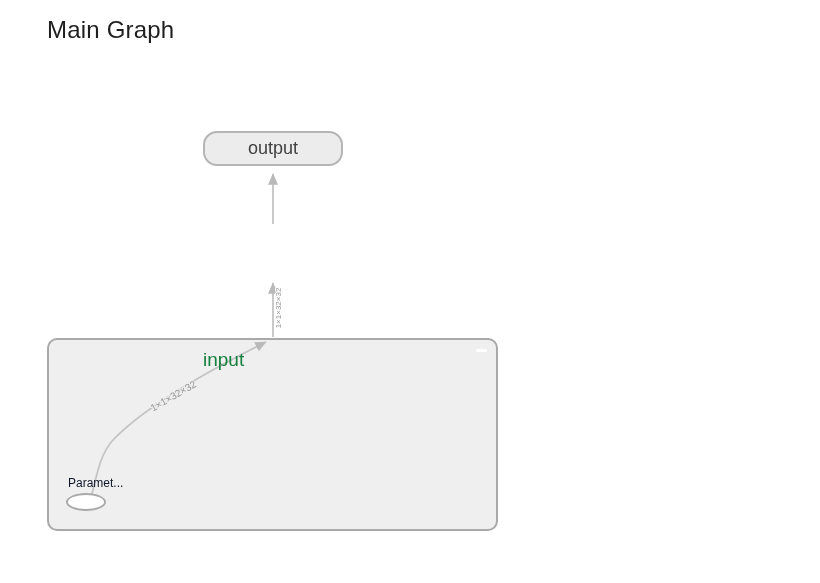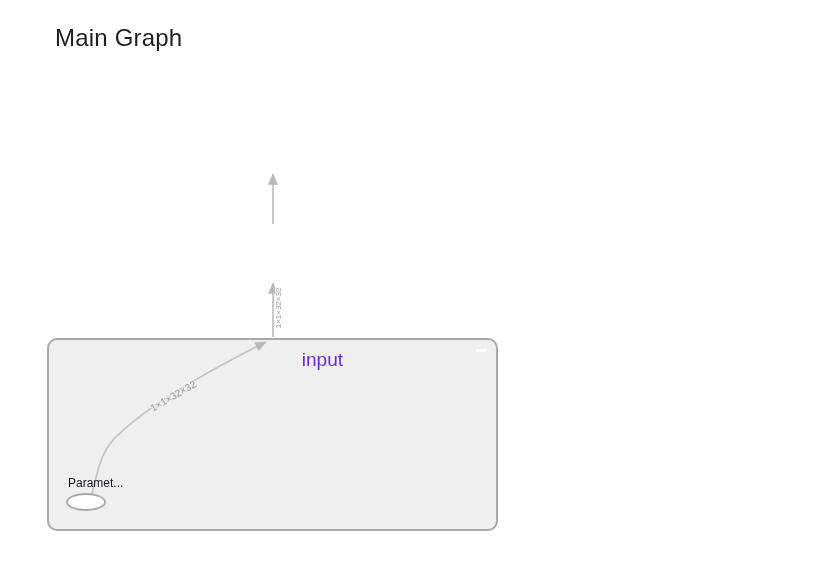--- a/index.html
+++ b/index.html
@@ -12,21 +12,21 @@
     position: relative;
     width: 820px;
     height: 583px;
     background: #ffffff;
     overflow: hidden;
   }
   .page-title {
     position: absolute;
     left: 47px;
     top: 16px;
-    margin: 8px;
+    margin: 0;
     font-size: 24px;
     font-weight: 500;
     color: #1e1e1e;
     letter-spacing: 0.2px;
     z-index: 3;
   }
   .group-box {
     position: absolute;
     left: 47px;
     top: 338px;
@@ -84,23 +84,23 @@
     z-index: 3;
     cursor: pointer;
   }
   .node--output { left: 203px; top: 131px; width: 140px; height: 35px; }
   .node--net    { left: 203px; top: 225px; width: 140px; height: 53px; }
   .group-title {
     position: absolute;
     left: 203px;
     top: 349px;
     width: 140px;
-    text-align: right;
+    text-align: left;
     font-size: 19px;
-    color: #6d28d9;
+    color: #15803d;
     z-index: 3;
   }
   .param-label {
     position: absolute;
     left: 68px;
     top: 476px;
     font-size: 12px;
     color: #0f172a;
     z-index: 3;
   }
@@ -149,19 +149,22 @@
 
     <path class="edge-line" d="M 273 337 L 273 283" marker-end="url(#arrow)"></path>
 
     <path class="edge-line" d="M 92 494 C 98 468 102 452 113 440 C 140 412 190 380 266 342" marker-end="url(#arrow)"></path>
 
     <text class="edge-label edge-label--vert" x="281" y="308" text-anchor="middle" transform="rotate(-90 281 308)">1×1×32×32</text>
 
     <text class="edge-label edge-label--diag" x="175" y="399" text-anchor="middle" transform="rotate(-30 175 399)">1×1×32×32</text>
   </svg>
 
+  <div class="node node--output">
+    <span>output</span>
+  </div>
 
 
   <div class="param-label">Paramet...</div>
   <div class="param-ellipse"></div>
 
 
 </div>
 
 </body></html>

